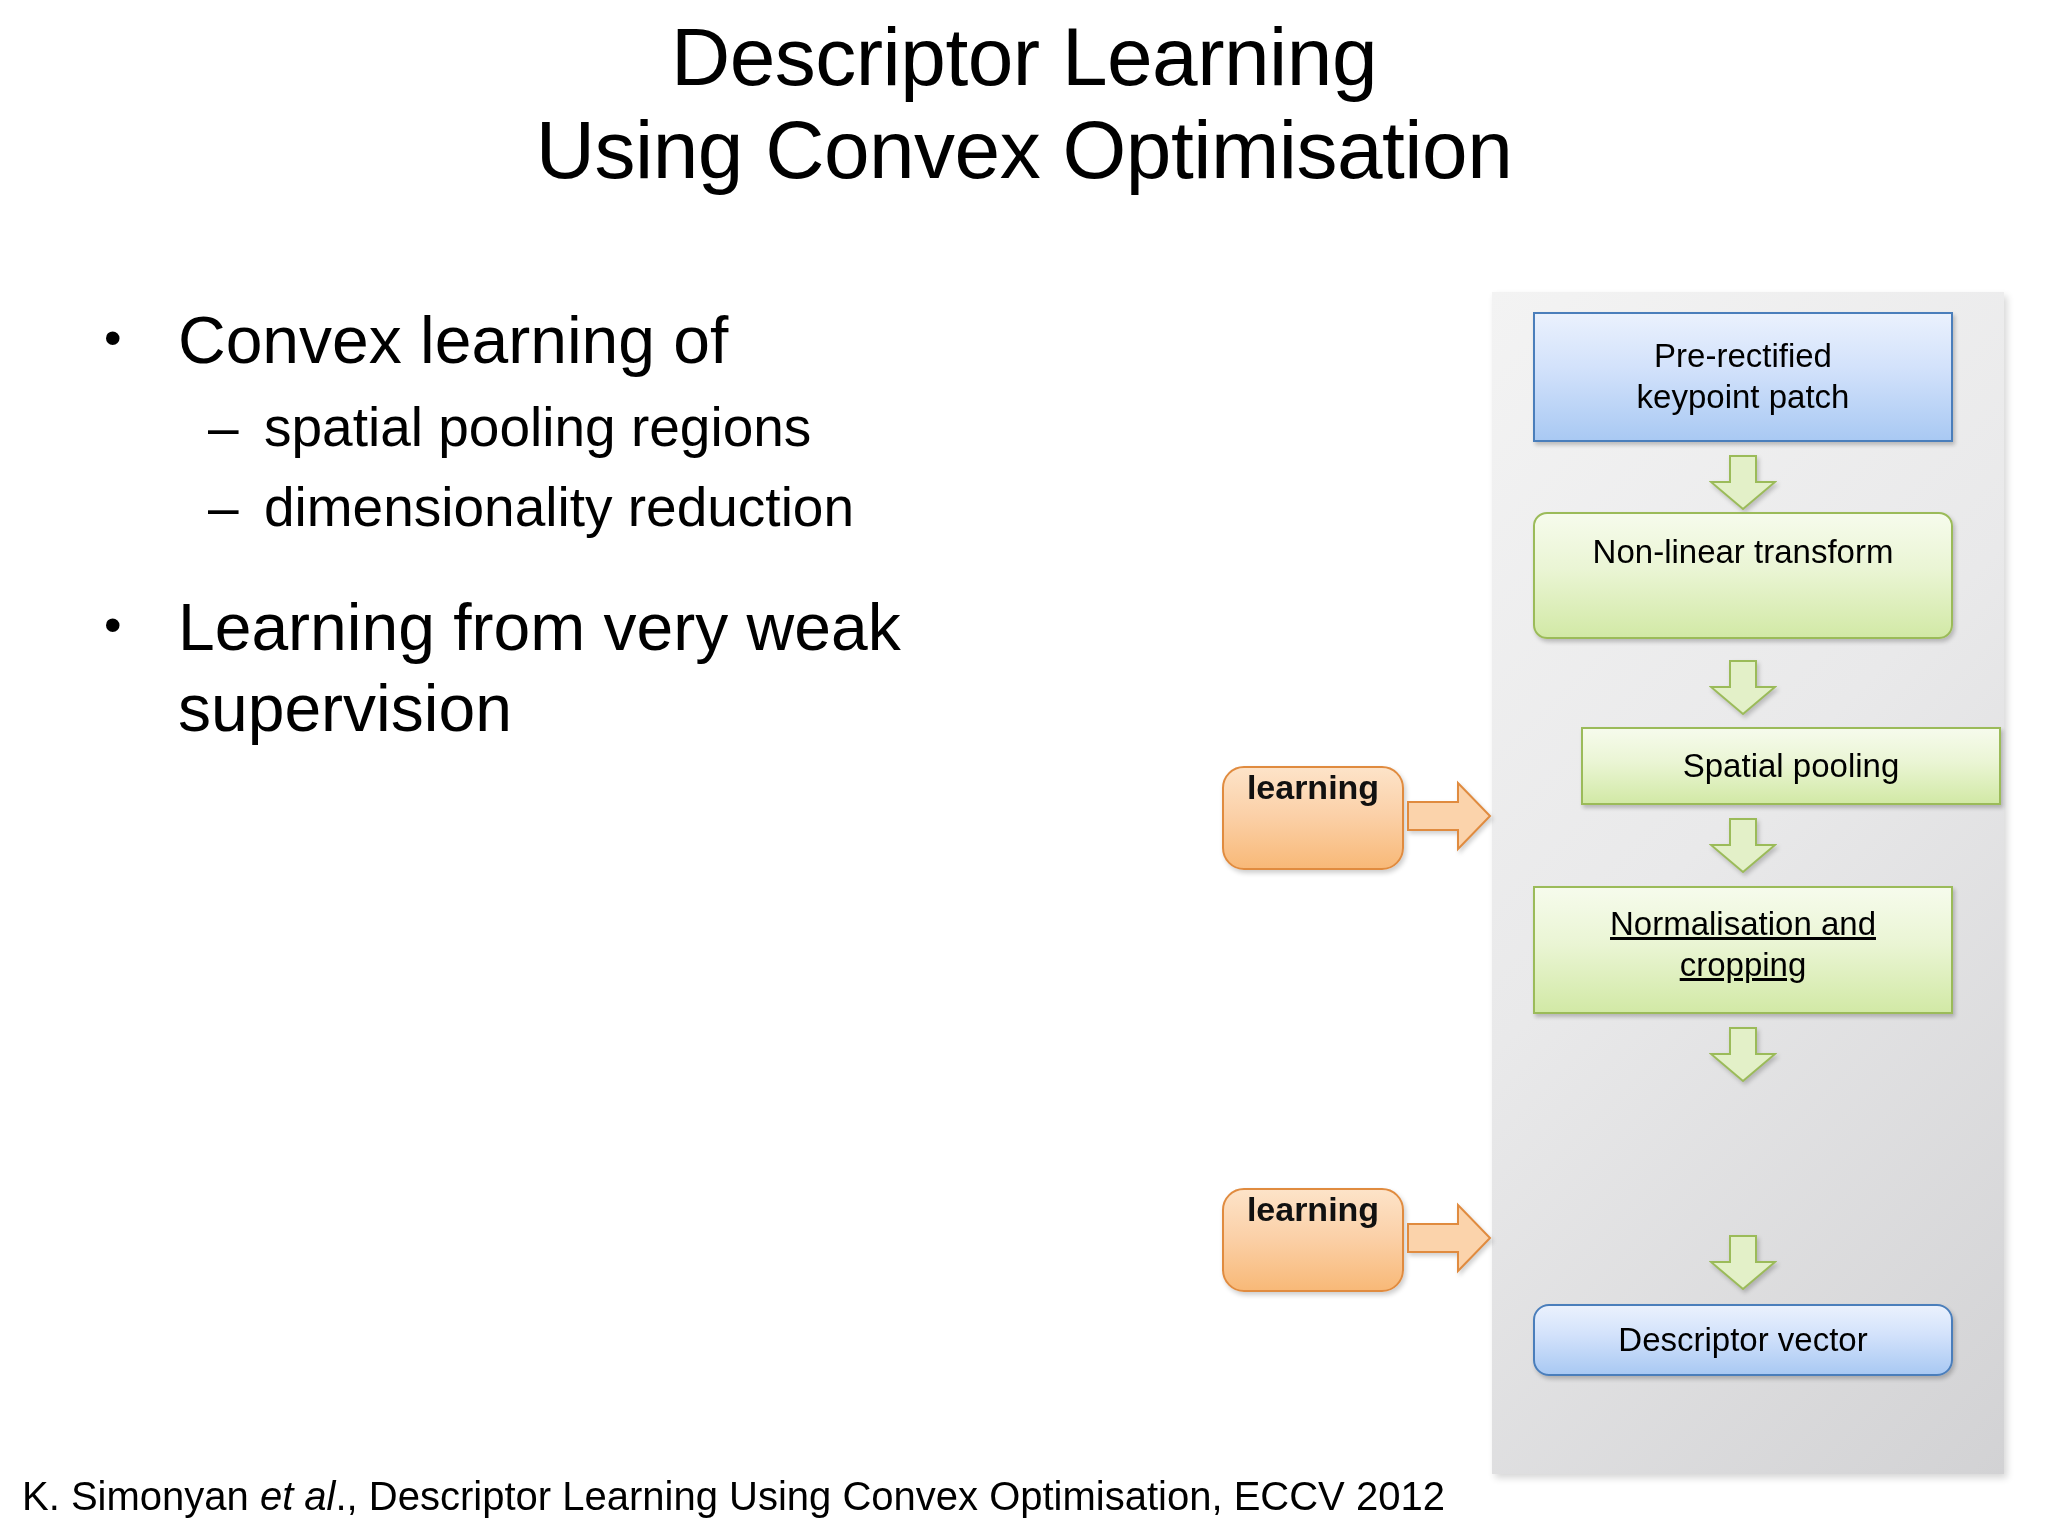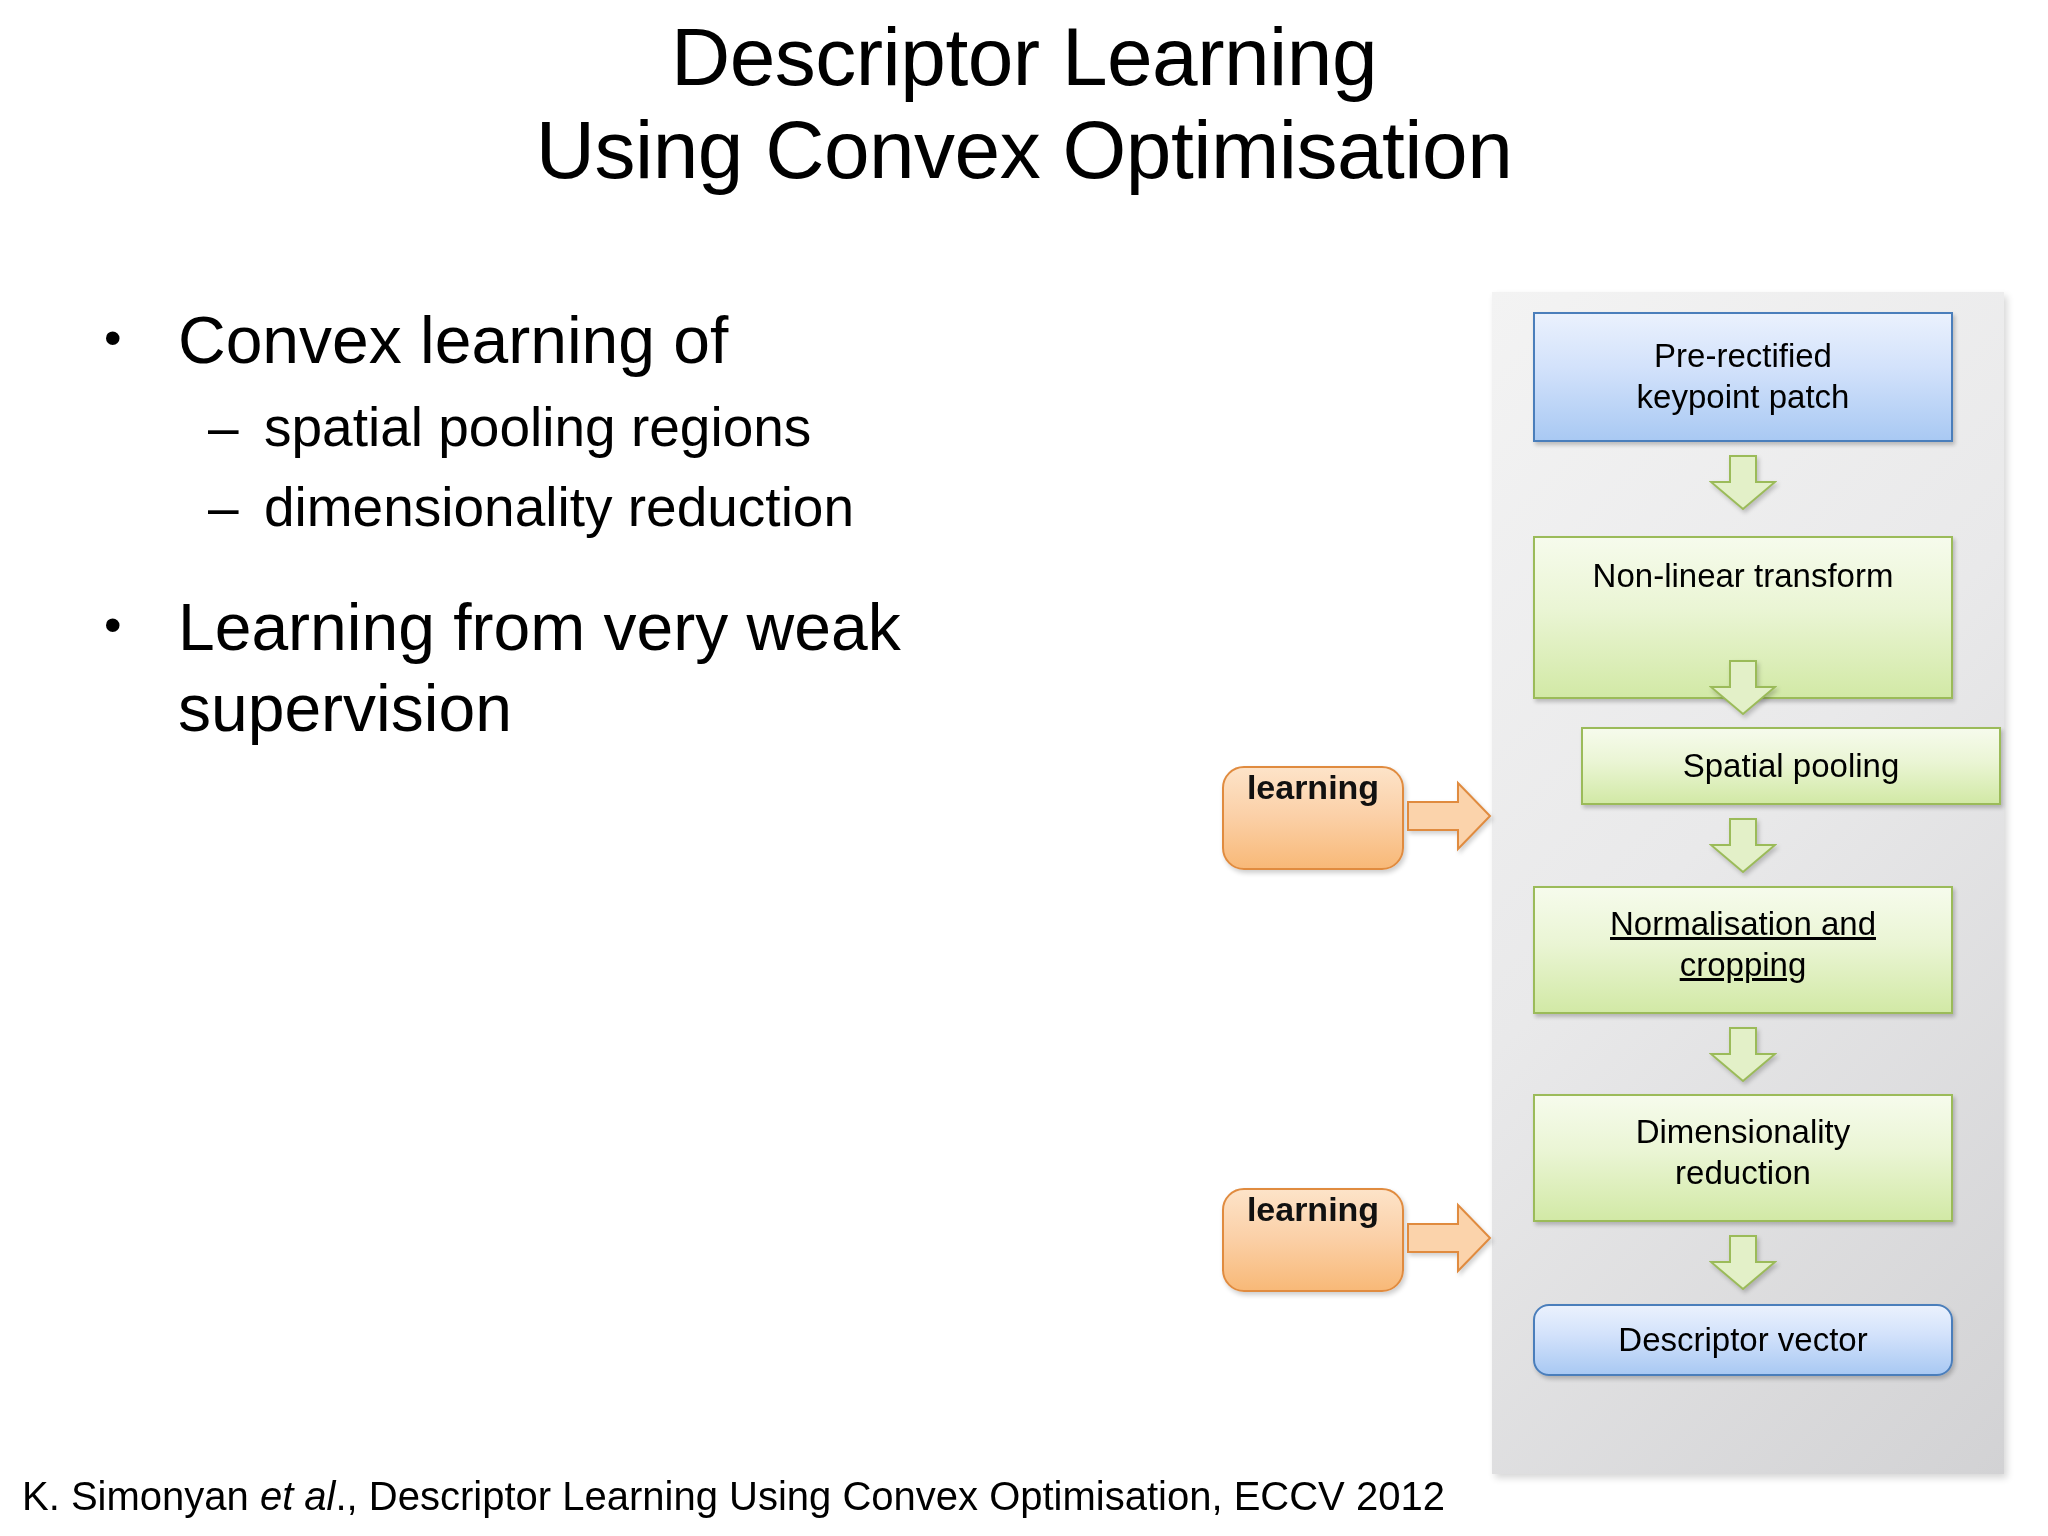--- a/index.html
+++ b/index.html
@@ -187,21 +187,21 @@
       <span>keypoint patch</span>
     </span>
   </div>
 
   <div class="down-arrow" style="top:163px;">
     <svg viewBox="0 0 68 56" preserveAspectRatio="none">
       <polygon points="21,1 47,1 47,27 66,27 34,54 2,27 21,27" fill="#e3f0c8" stroke="#9bbb59" stroke-width="2"></polygon>
     </svg>
   </div>
 
-  <div class="flow-box green" style="top:244px; height:163px;">
+  <div class="flow-box green" style="top:220px; height:127px;border-radius:14px;">
     <span style="align-self:flex-start; margin-top:18px;">Non-linear transform</span>
   </div>
 
   <div class="down-arrow" style="top:368px;">
     <svg viewBox="0 0 68 56" preserveAspectRatio="none">
       <polygon points="21,1 47,1 47,27 66,27 34,54 2,27 21,27" fill="#e3f0c8" stroke="#9bbb59" stroke-width="2"></polygon>
     </svg>
   </div>
 
   <div class="flow-box green" style="top:435px; height:78px;margin-left:48px;">
@@ -220,26 +220,20 @@
       <span>cropping</span>
     </span>
   </div>
 
   <div class="down-arrow" style="top:735px;">
     <svg viewBox="0 0 68 56" preserveAspectRatio="none">
       <polygon points="21,1 47,1 47,27 66,27 34,54 2,27 21,27" fill="#e3f0c8" stroke="#9bbb59" stroke-width="2"></polygon>
     </svg>
   </div>
 
-  <div class="flow-box green" style="top:802px; height:128px;">
-    <span style="align-self:flex-start; margin-top:16px;">
-      <span>Dimensionality</span><br>
-      <span>reduction</span>
-    </span>
-  </div>
 
   <div class="down-arrow" style="top:943px;">
     <svg viewBox="0 0 68 56" preserveAspectRatio="none">
       <polygon points="21,1 47,1 47,27 66,27 34,54 2,27 21,27" fill="#e3f0c8" stroke="#9bbb59" stroke-width="2"></polygon>
     </svg>
   </div>
 
   <div class="flow-box blue" style="top:1012px; height:72px;border-radius:16px;">
     <span>Descriptor vector</span>
   </div>

